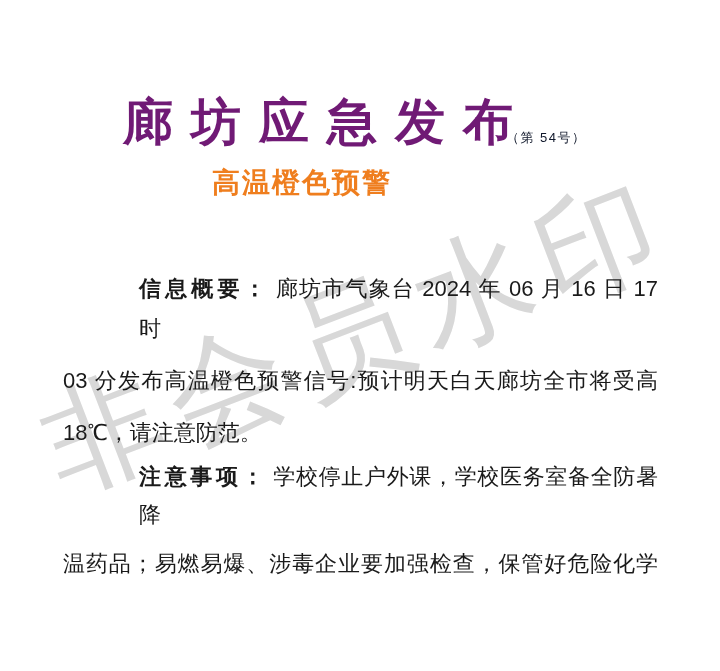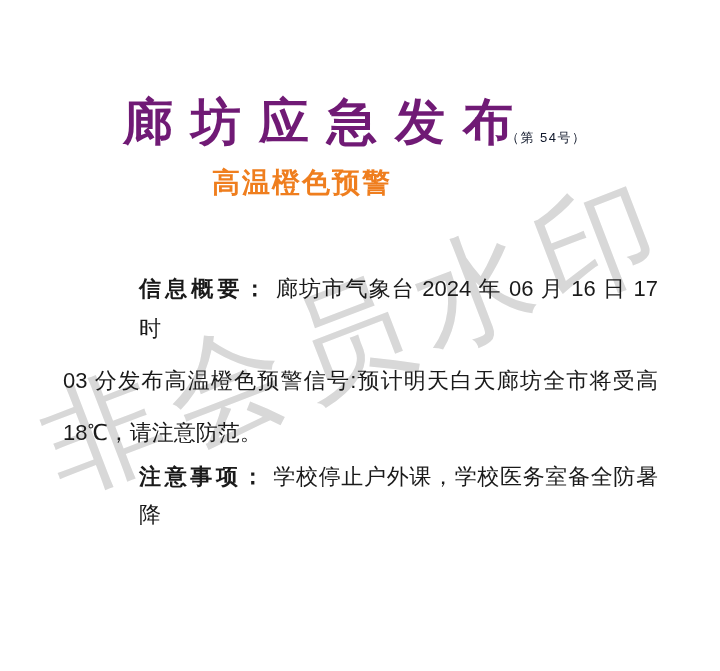--- a/index.html
+++ b/index.html
@@ -116,17 +116,18 @@
     <div class="body-text">
 
       <div class="para summary">
         <div class="line indent stretch"><span class="label">信息概要：</span><span class="seg">廊坊市气象台 2024 年 06 月 16 日 17 时</span></div>
         <div class="line stretch">03 分发布高温橙色预警信号:预计明天白天廊坊全市将受高</div>
         <div class="line">18℃，请注意防范。</div>
       </div>
 
       <div class="para precautions">
         <div class="line indent stretch"><span class="label">注意事项：</span><span class="seg">学校停止户外课，学校医务室备全防暑降</span></div>
+        <div class="line stretch">温药品；易燃易爆、涉毒企业要加强检查，保管好危险化学</div>
       </div>
 
     </div>
   </div>
 </div>
 
 </body></html>

